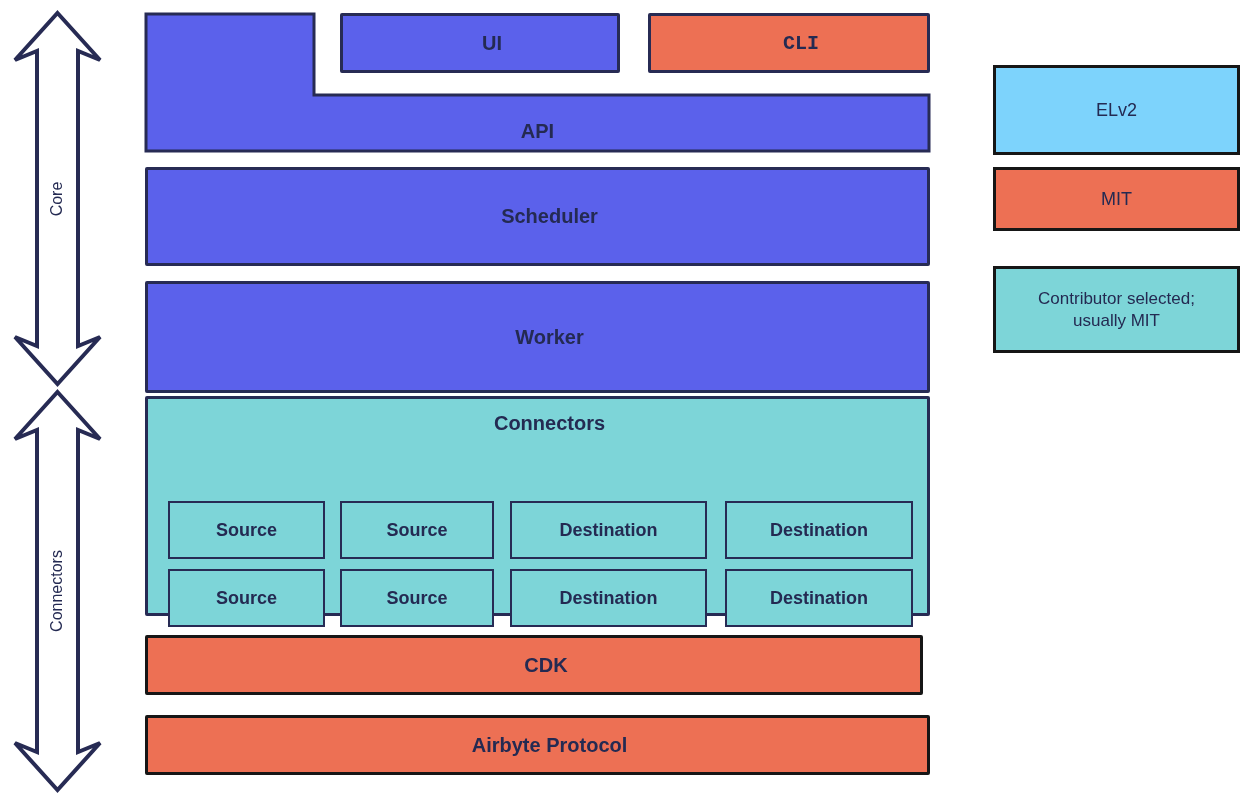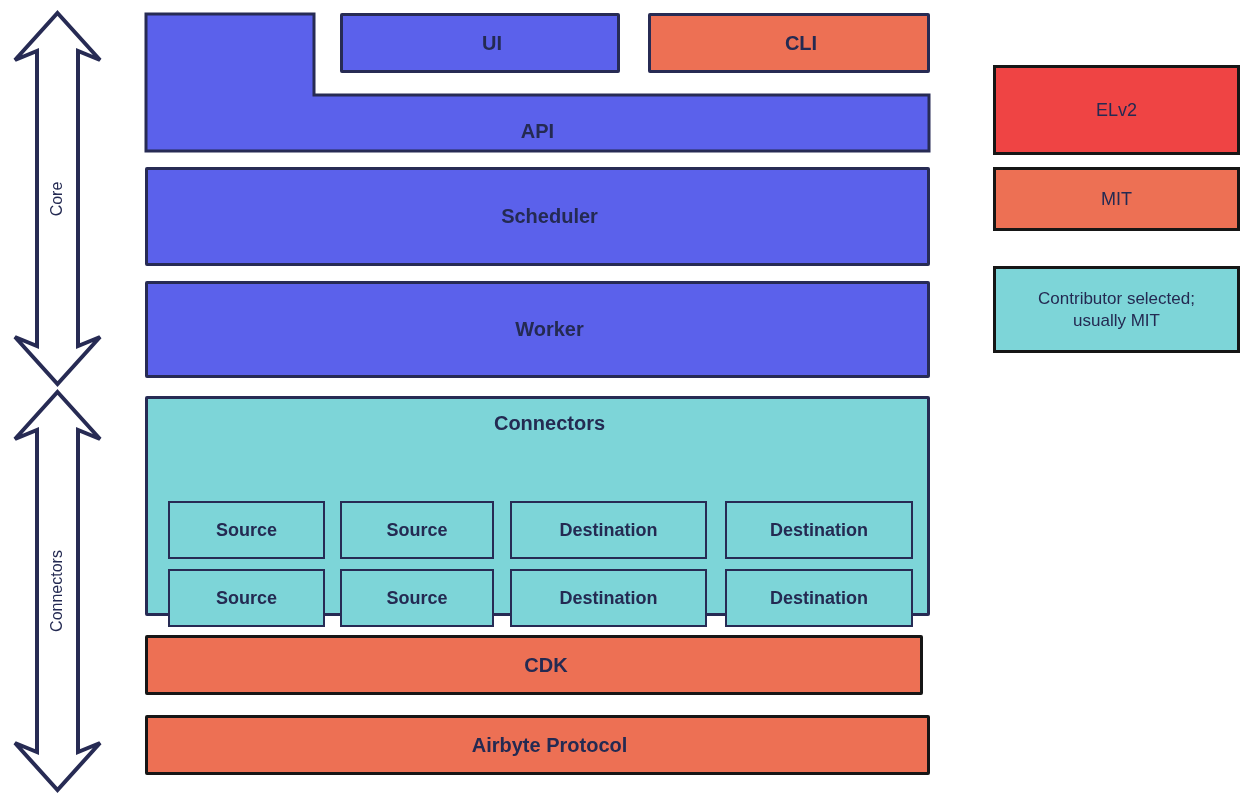--- a/index.html
+++ b/index.html
@@ -67,43 +67,43 @@
     <polygon class="api-shape" points="146,14 314,14 314,95 929,95 929,151 146,151"></polygon>
   </svg>
 
   <div class="arrow-label" style="left:-23px; top:188px;">Core</div>
   <div class="arrow-label" style="left:-23px; top:580px;">Connectors</div>
 
   <div class="api-label">API</div>
 
   <div class="box b-navy f-blue" style="left:340px; top:13px; width:280px; height:60px;">UI</div>
 
-  <div class="box b-navy f-orange" style="left:648px; top:13px; width:282px; height:60px;">CLI</div>
+  <div class="box b-navy f-orange" style="left:648px; top:13px; width:282px; height:60px;font-family:Liberation Mono, monospace;">CLI</div>
 
   <div class="box b-navy f-blue" style="left:145px; top:167px; width:785px; height:99px;">Scheduler</div>
 
-  <div class="box b-navy f-blue" style="left:145px; top:281px; width:785px; height:97px;">Worker</div>
+  <div class="box b-navy f-blue" style="left:145px; top:281px; width:785px; height:112px;">Worker</div>
 
   <div class="box b-navy f-teal" id="connectors-box" style="left:145px; top:396px; width:785px; height:220px;">
     <div id="connectors-title">Connectors</div>
     <div class="cell" style="left:20px;  top:62px;  width:157px; height:58px;">Source</div>
     <div class="cell" style="left:192px; top:62px;  width:154px; height:58px;">Source</div>
     <div class="cell" style="left:362px; top:62px;  width:197px; height:58px;">Destination</div>
     <div class="cell" style="left:577px; top:62px;  width:188px; height:58px;">Destination</div>
     <div class="cell" style="left:20px;  top:130px; width:157px; height:58px;">Source</div>
     <div class="cell" style="left:192px; top:130px; width:154px; height:58px;">Source</div>
     <div class="cell" style="left:362px; top:130px; width:197px; height:58px;">Destination</div>
     <div class="cell" style="left:577px; top:130px; width:188px; height:58px;">Destination</div>
   </div>
 
   <div class="box b-dark f-orange" style="left:145px; top:635px; width:778px; height:60px;">CDK</div>
 
   <div class="box b-dark f-orange" style="left:145px; top:715px; width:785px; height:60px;">Airbyte Protocol</div>
 
-  <div class="legend-item" style="top: 65px; height: 90px; background-color: #ef4444;">
+  <div class="legend-item" style="top: 65px; height: 90px; background-color: #7dd3fc;">
     <span>ELv2</span>
   </div>
   <div class="legend-item" style="top: 167px; height: 64px; background-color: rgb(237, 112, 84);">
     <span>MIT</span>
   </div>
   <div class="legend-item" style="top: 266px; height: 87px; background-color: rgb(125, 213, 216);">
     <span class="wrap">Contributor selected; usually MIT</span>
   </div>
 
 </div>

